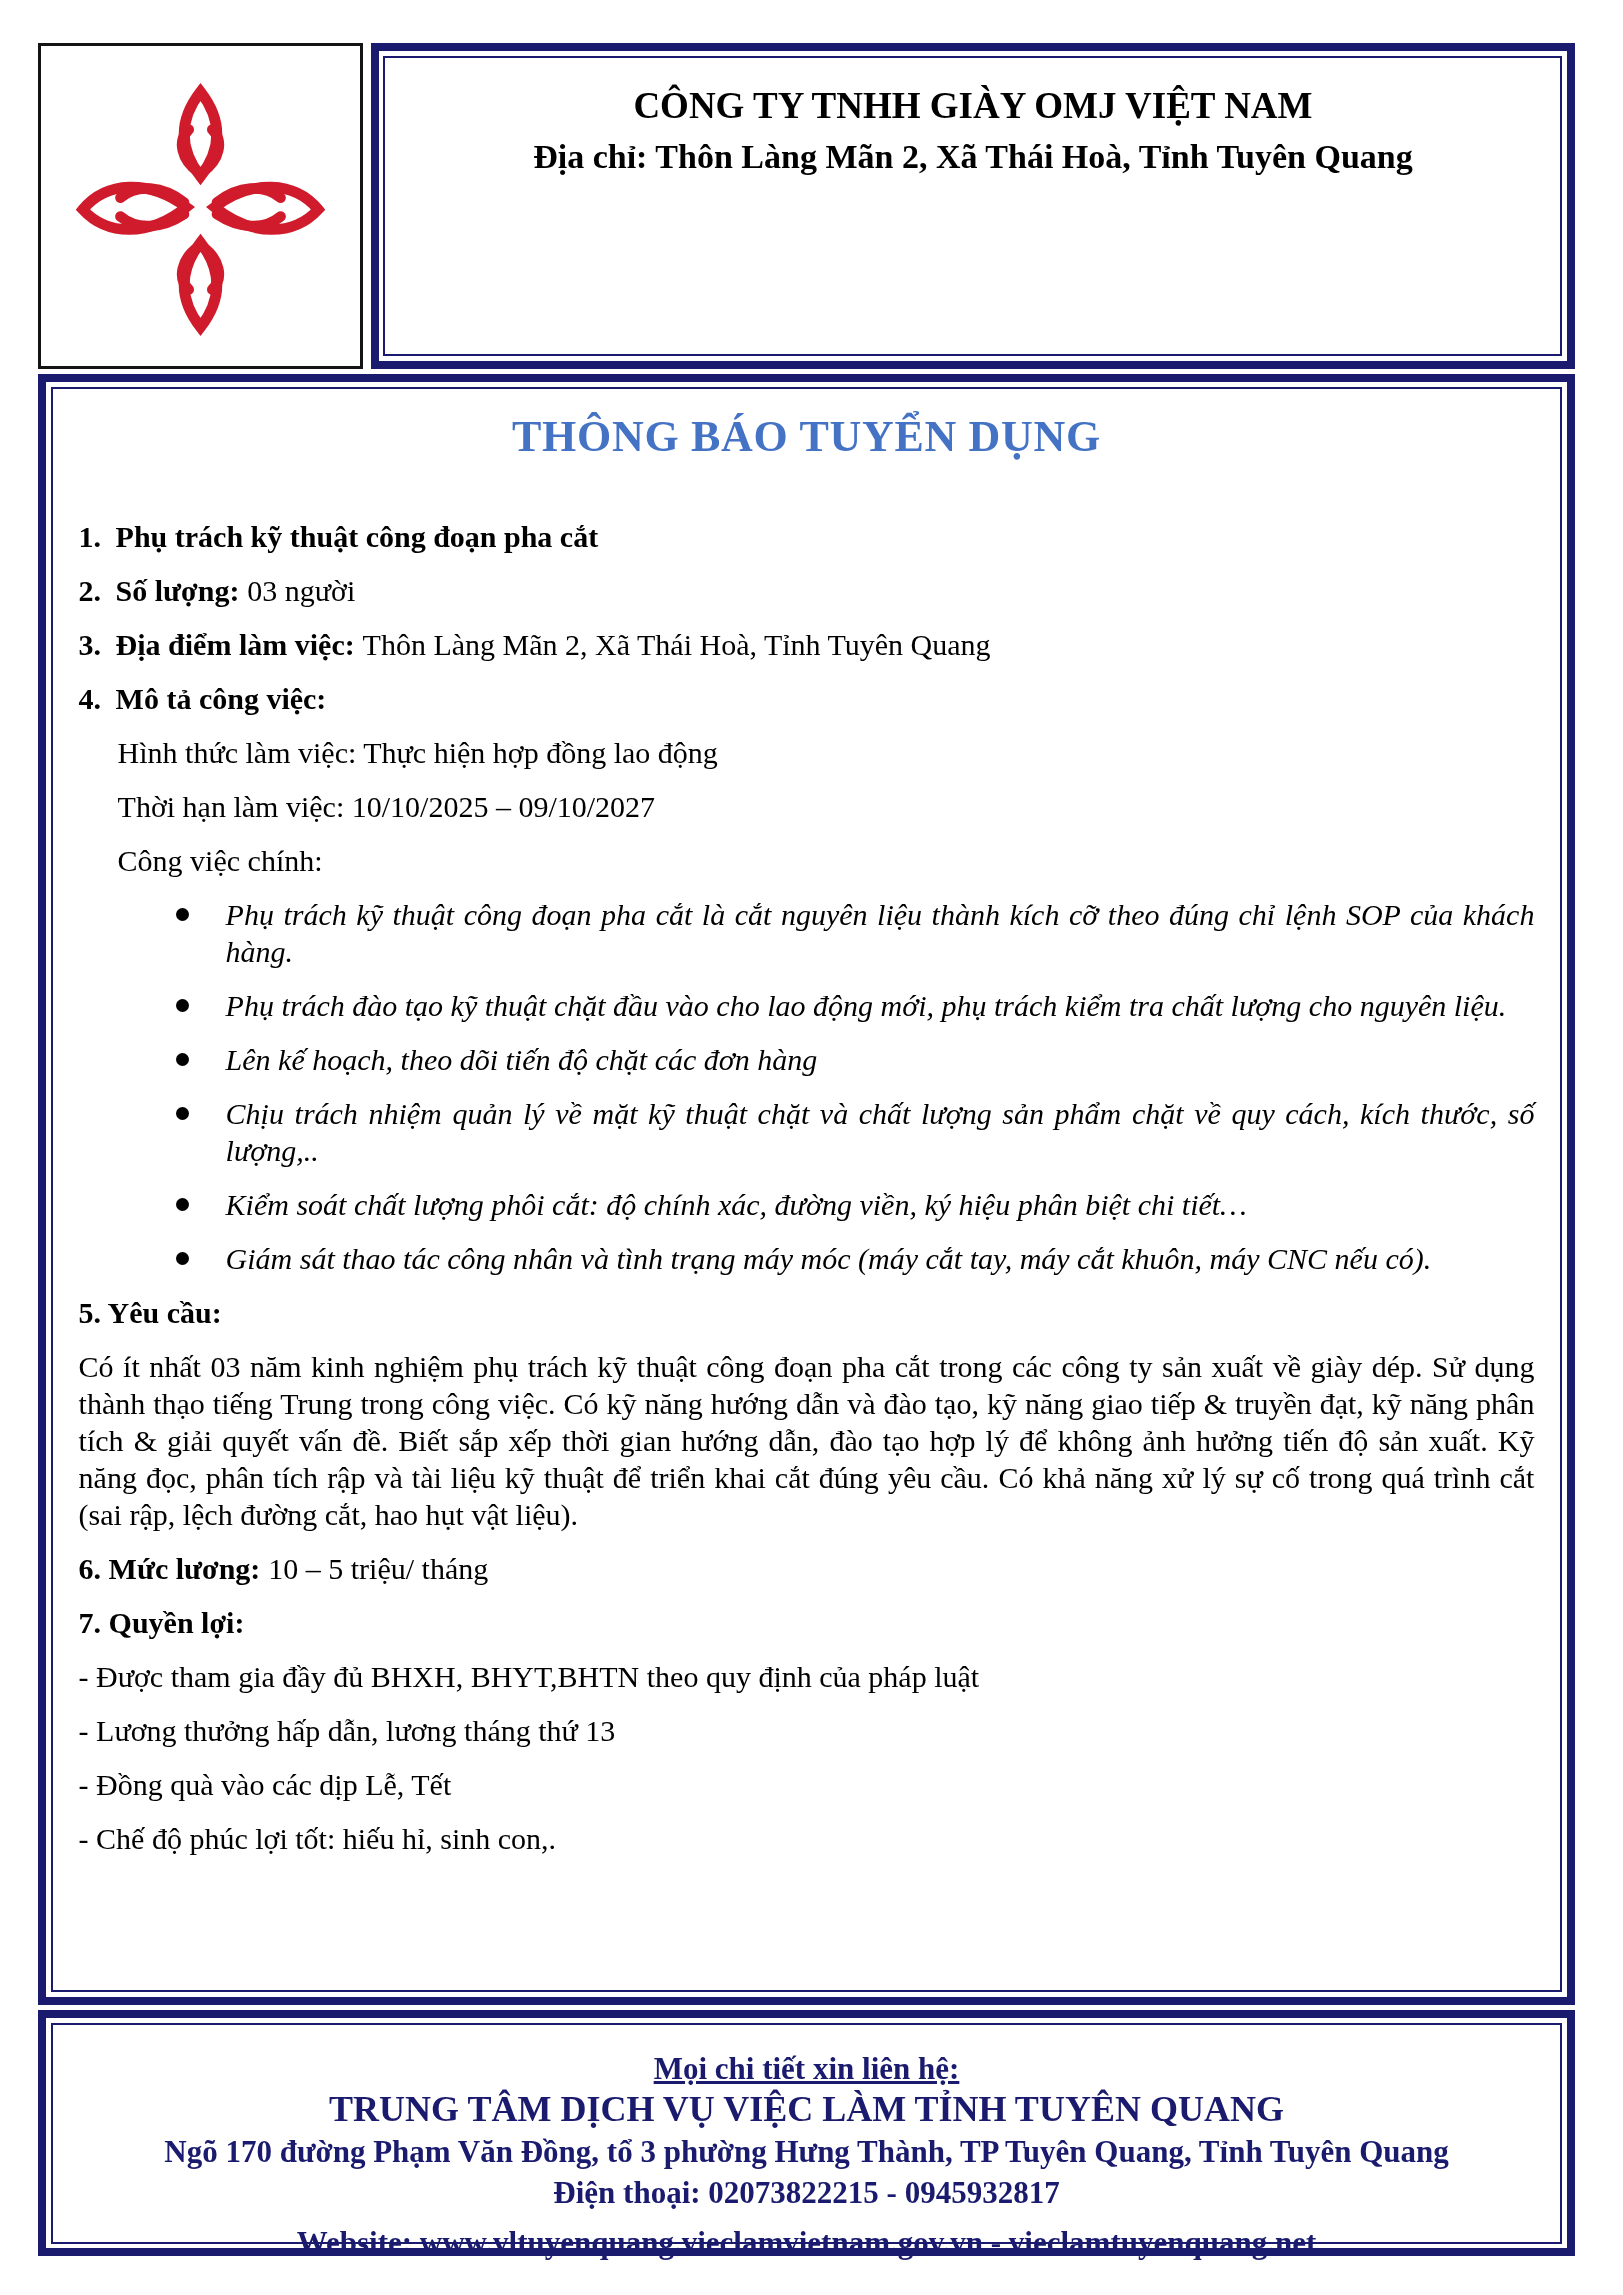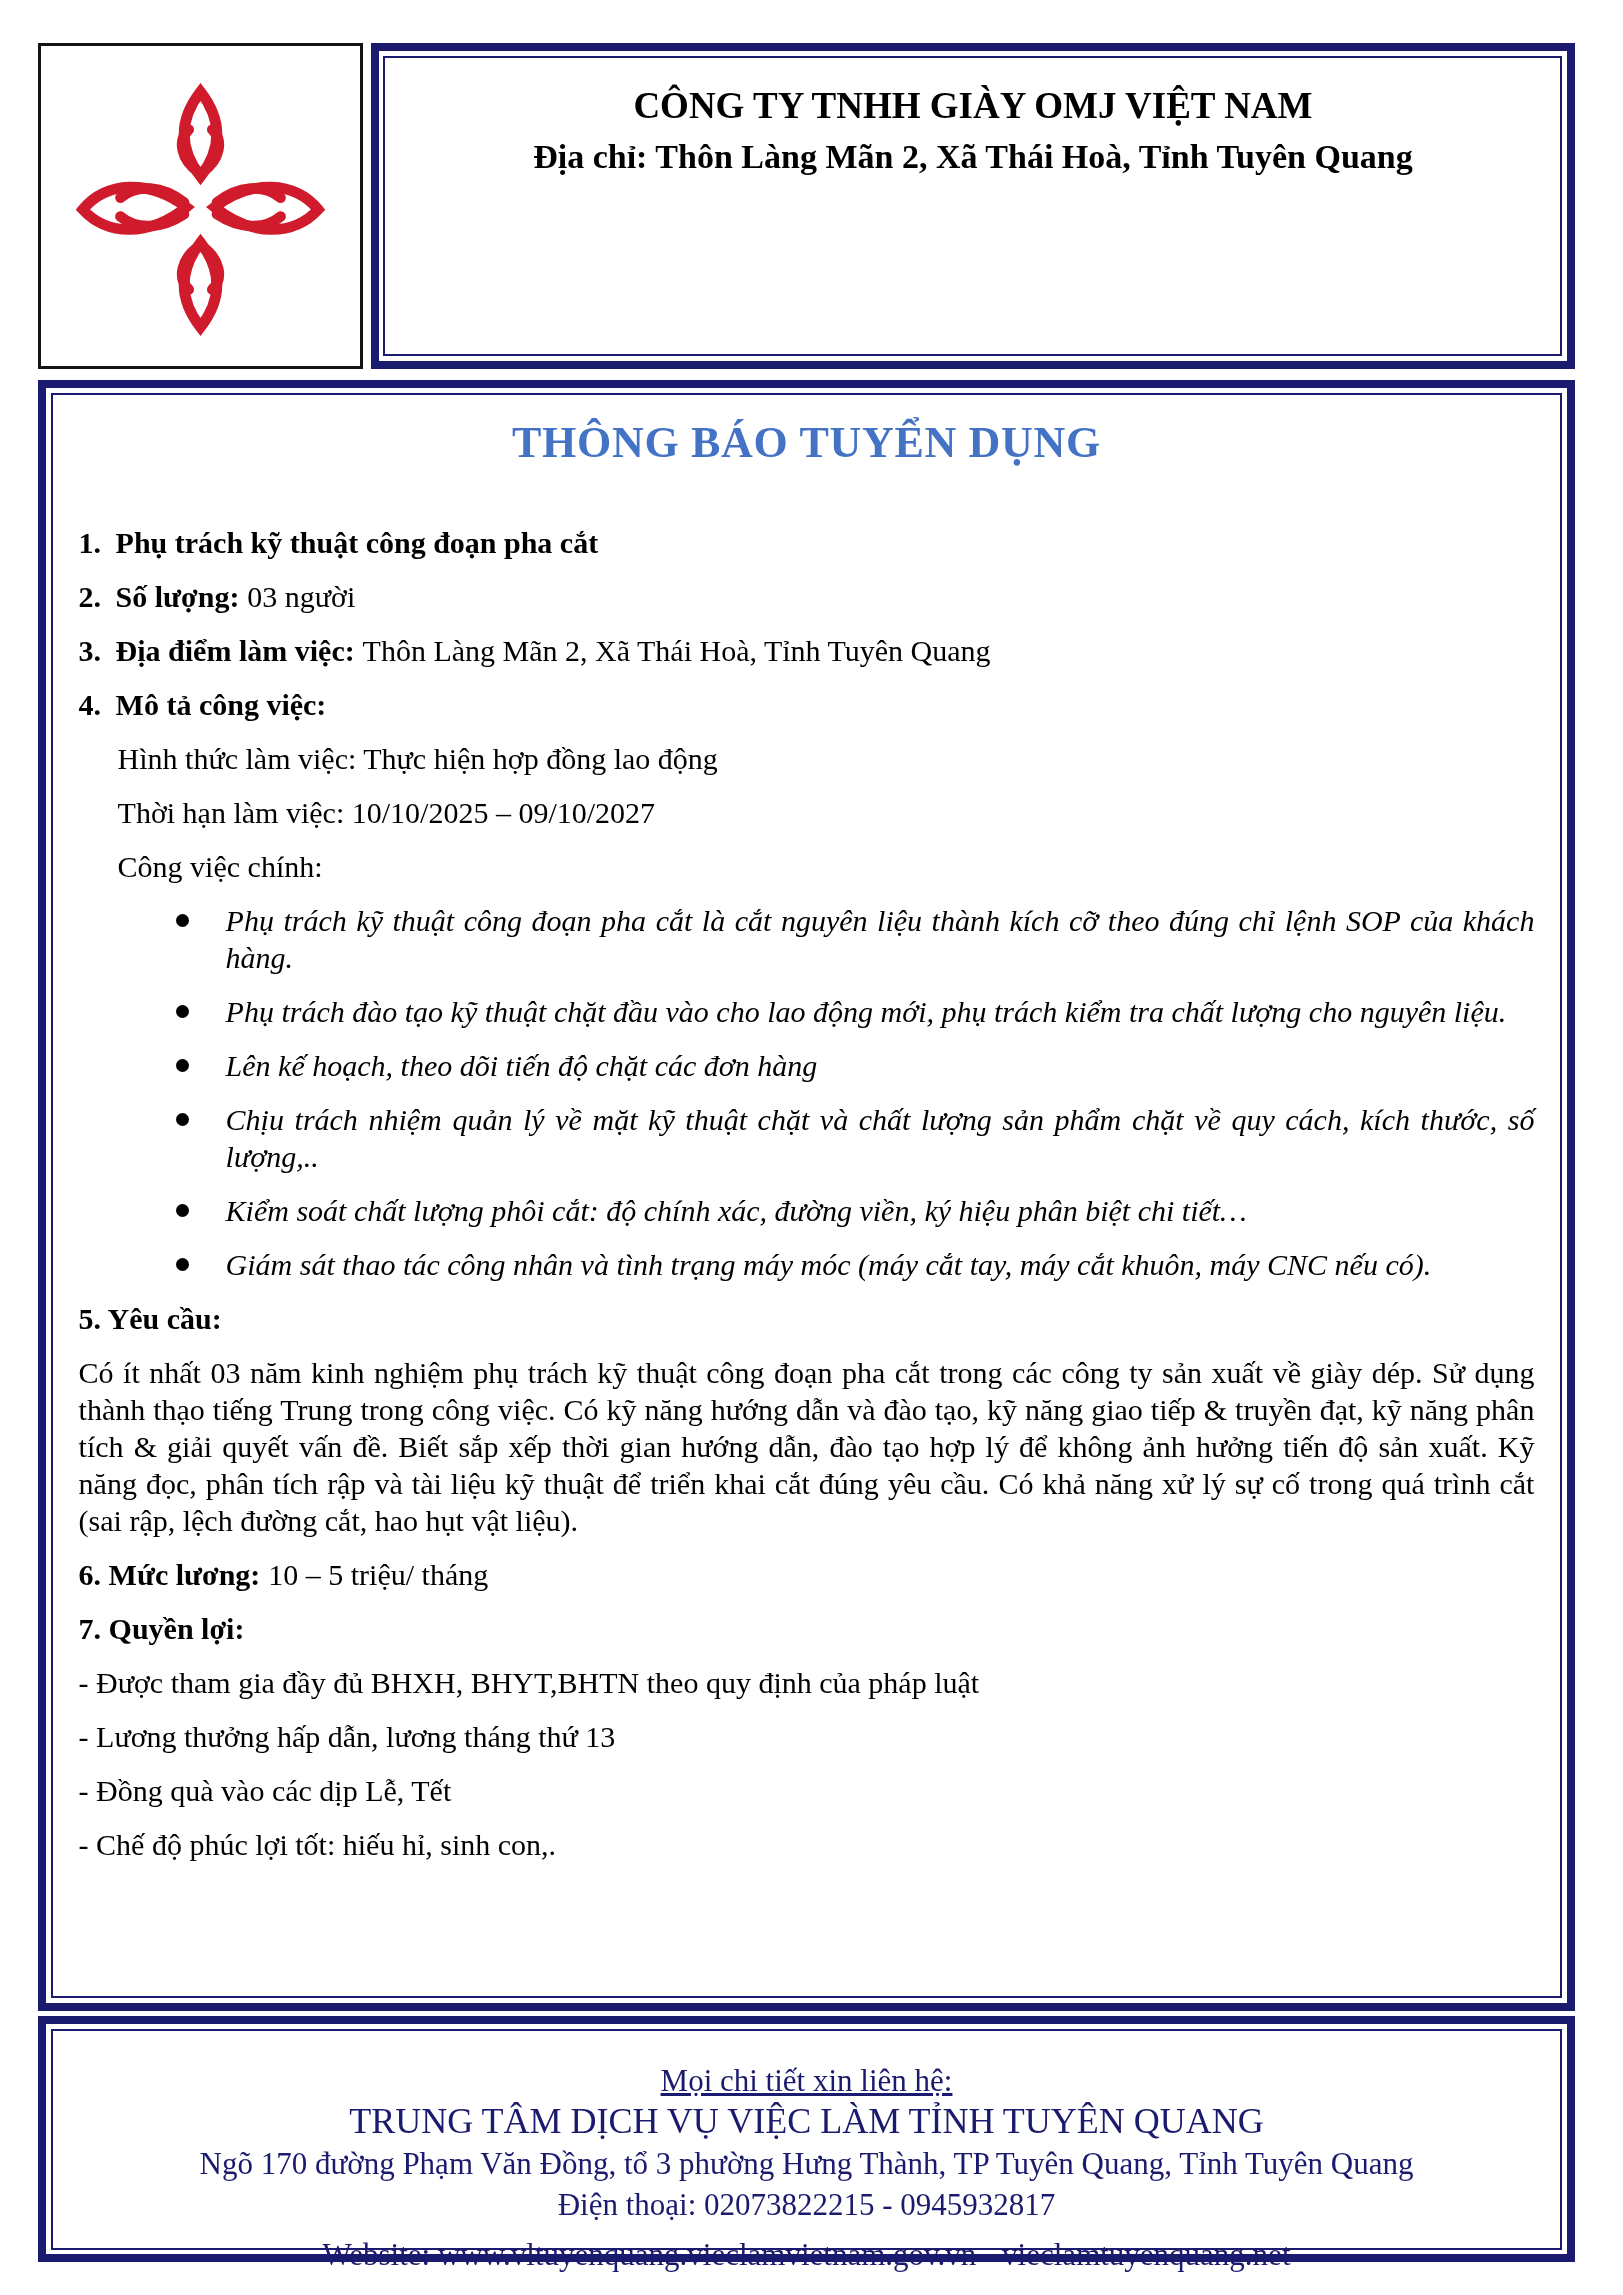--- a/index.html
+++ b/index.html
@@ -24,41 +24,41 @@
   
   .dbl { box-sizing:border-box; border:8.5px solid #1a1a6e; padding:4.6px; background:#fff; }
   .dbl-inner { box-sizing:border-box; border:2.6px solid #1a1a6e; height:100%; background:#fff; }
 
   .company-box { flex:1; }
   .company-box .dbl-inner { display:flex; flex-direction:column; align-items:center; padding-top:25px; }
   .company-name { font-size:37px; font-weight:bold; text-align:center; line-height:1.25; }
   .company-address { font-size:34px; font-weight:bold; text-align:right; line-height:1.3; margin-top:6.5px; max-width:903px; }
 
   
-  .main-box { margin-top:11px; height:1631px; }
+  .main-box { margin-top:5px; height:1631px; }
   .main-box .dbl-inner { padding:14.4px 26px 5.2px 26px; overflow:hidden; }
   .doc-title { text-align:center; color:#4472c4; font-weight:bold; font-size:44px; letter-spacing:0.7px; margin:7.9px 0 56px 0; }
 
   .t { font-size:30px; line-height:37px; }
   .blk { margin-bottom:17px; }
   .item { display:flex; }
   .item .num { font-weight:bold; width:37px; flex:none; }
   .item .lbl { font-weight:bold; }
   .val { margin-left:7.9px; }
   .inline-lbl { font-weight:bold; }
   .sub { padding-left:39px; }
   .bullet { display:flex; padding-left:97px; }
   .bullet .dot-cell { width:50px; flex:none; }
   .bullet .dot { display:block; width:13.7px; height:13.7px; border-radius:50%; background:#000; margin-top:11.8px; }
   .bullet .btxt { flex:1; text-align:justify;font-style:italic; }
   .just { text-align:justify; }
 
   
   .footer-box { margin-top:5.2px; height:246px; }
-  .footer-box .dbl-inner { text-align:center; color:#1a1a6e; font-weight:normal; padding-top:30px; }
+  .footer-box .dbl-inner { text-align:center; color:#1a1a6e; font-weight:bold; padding-top:24px; }
   .f-heading { font-size:31px; line-height:39px; text-decoration:underline; }
   .f-name    { font-size:36px; line-height:43px; }
   .f-addr    { font-size:31px; line-height:41px; }
   .f-phone   { font-size:31px; line-height:41px; }
   .f-web     { font-size:31px; line-height:41px;margin-top:9px; }
 </style>
 </head>
 <body>
 
 <div class="page">

